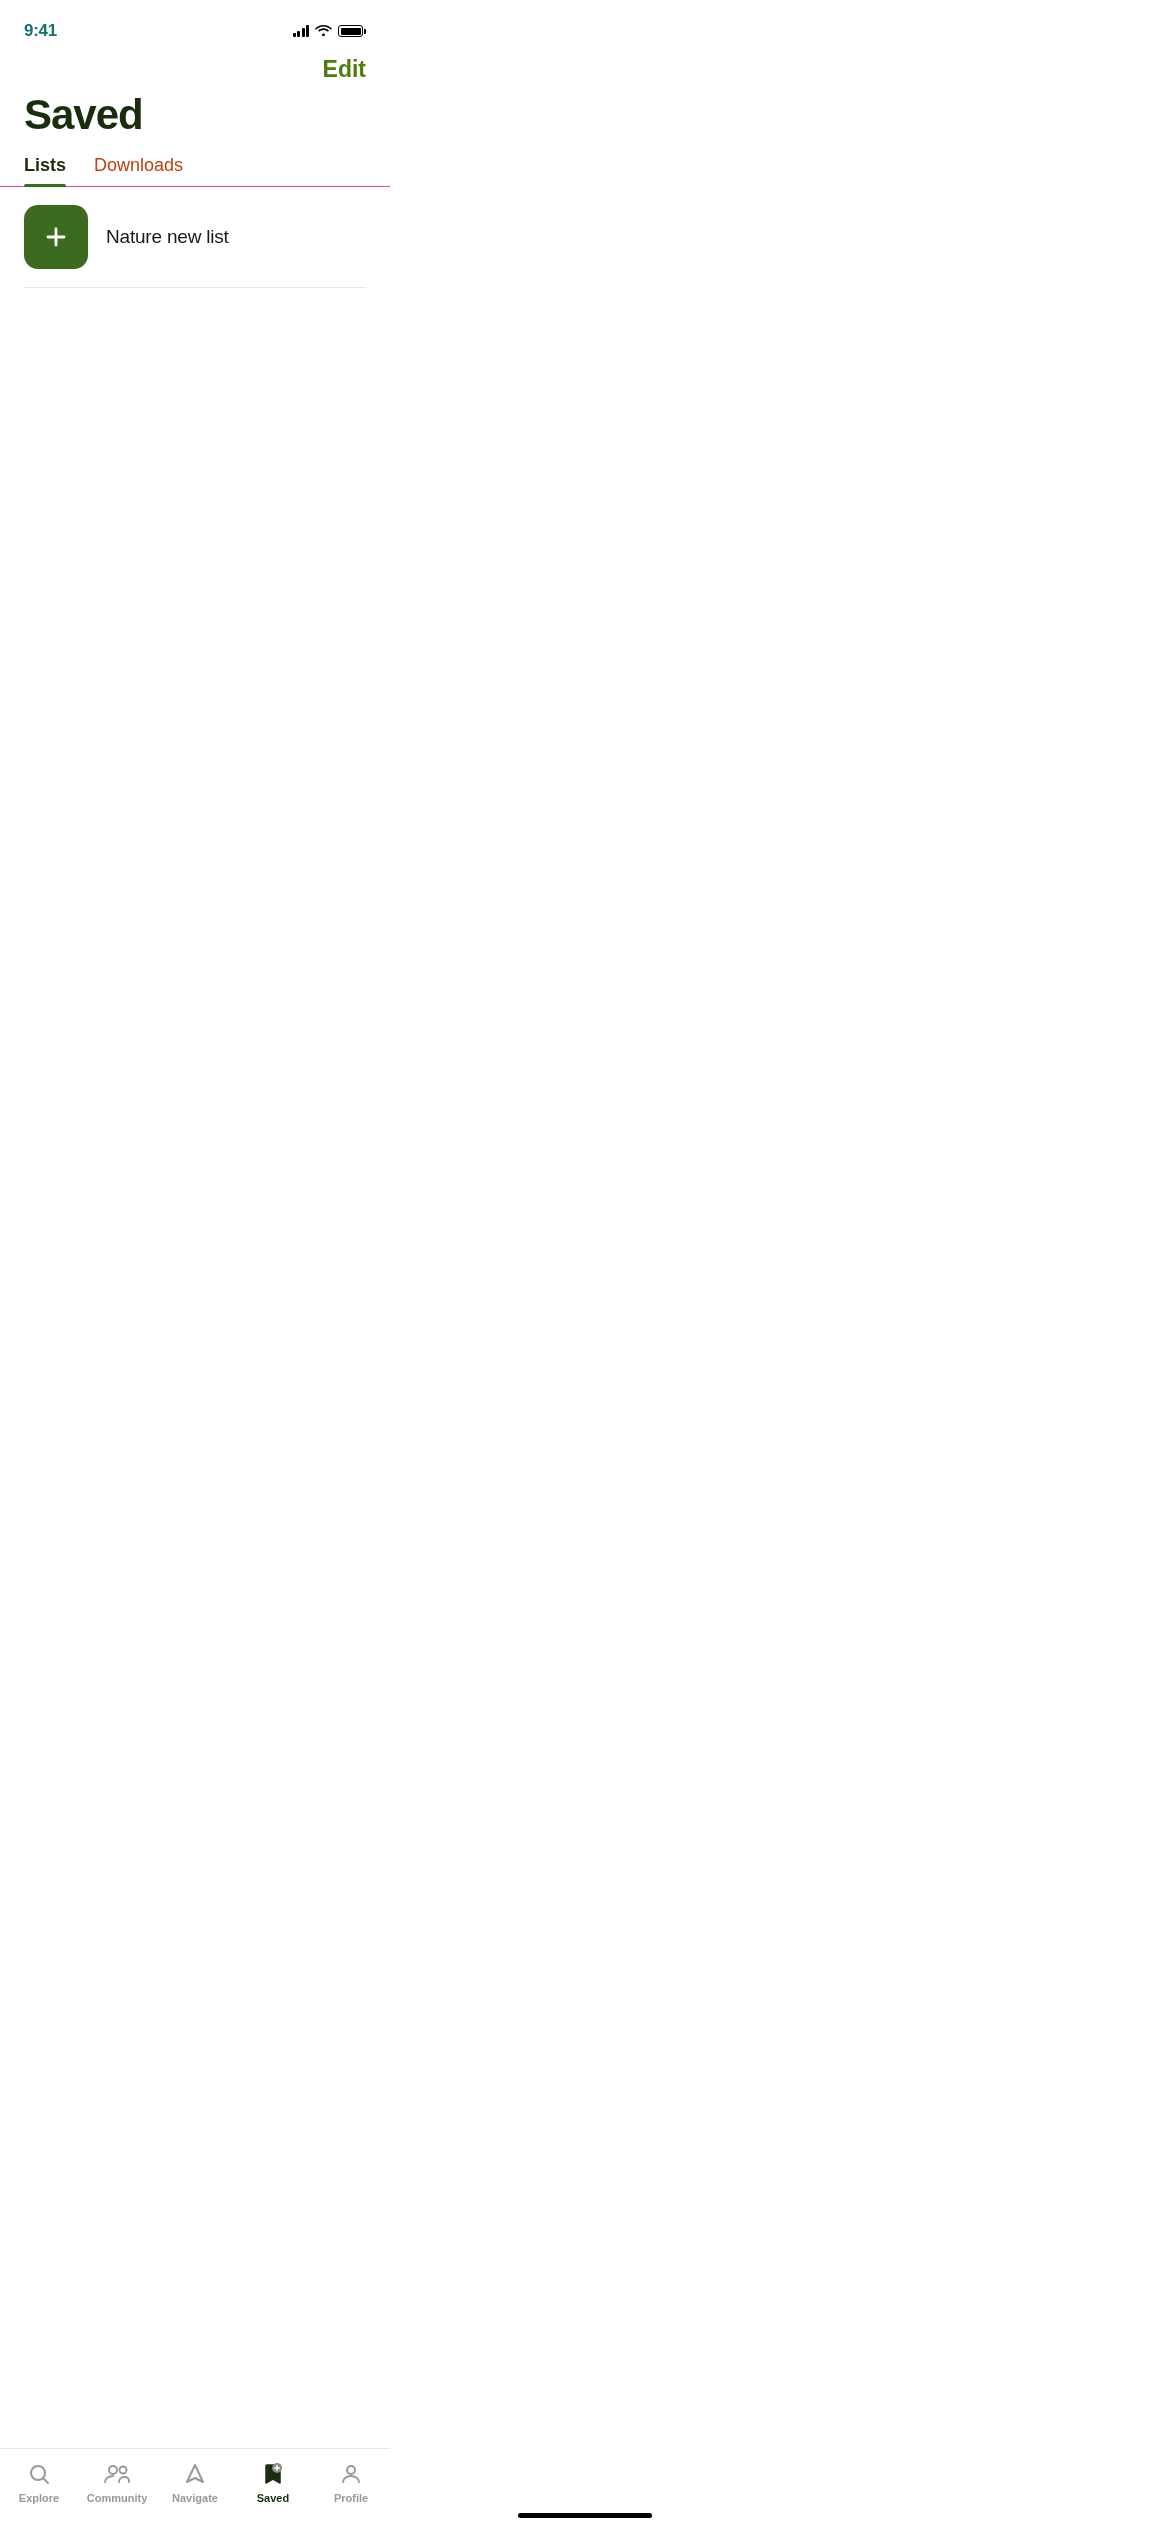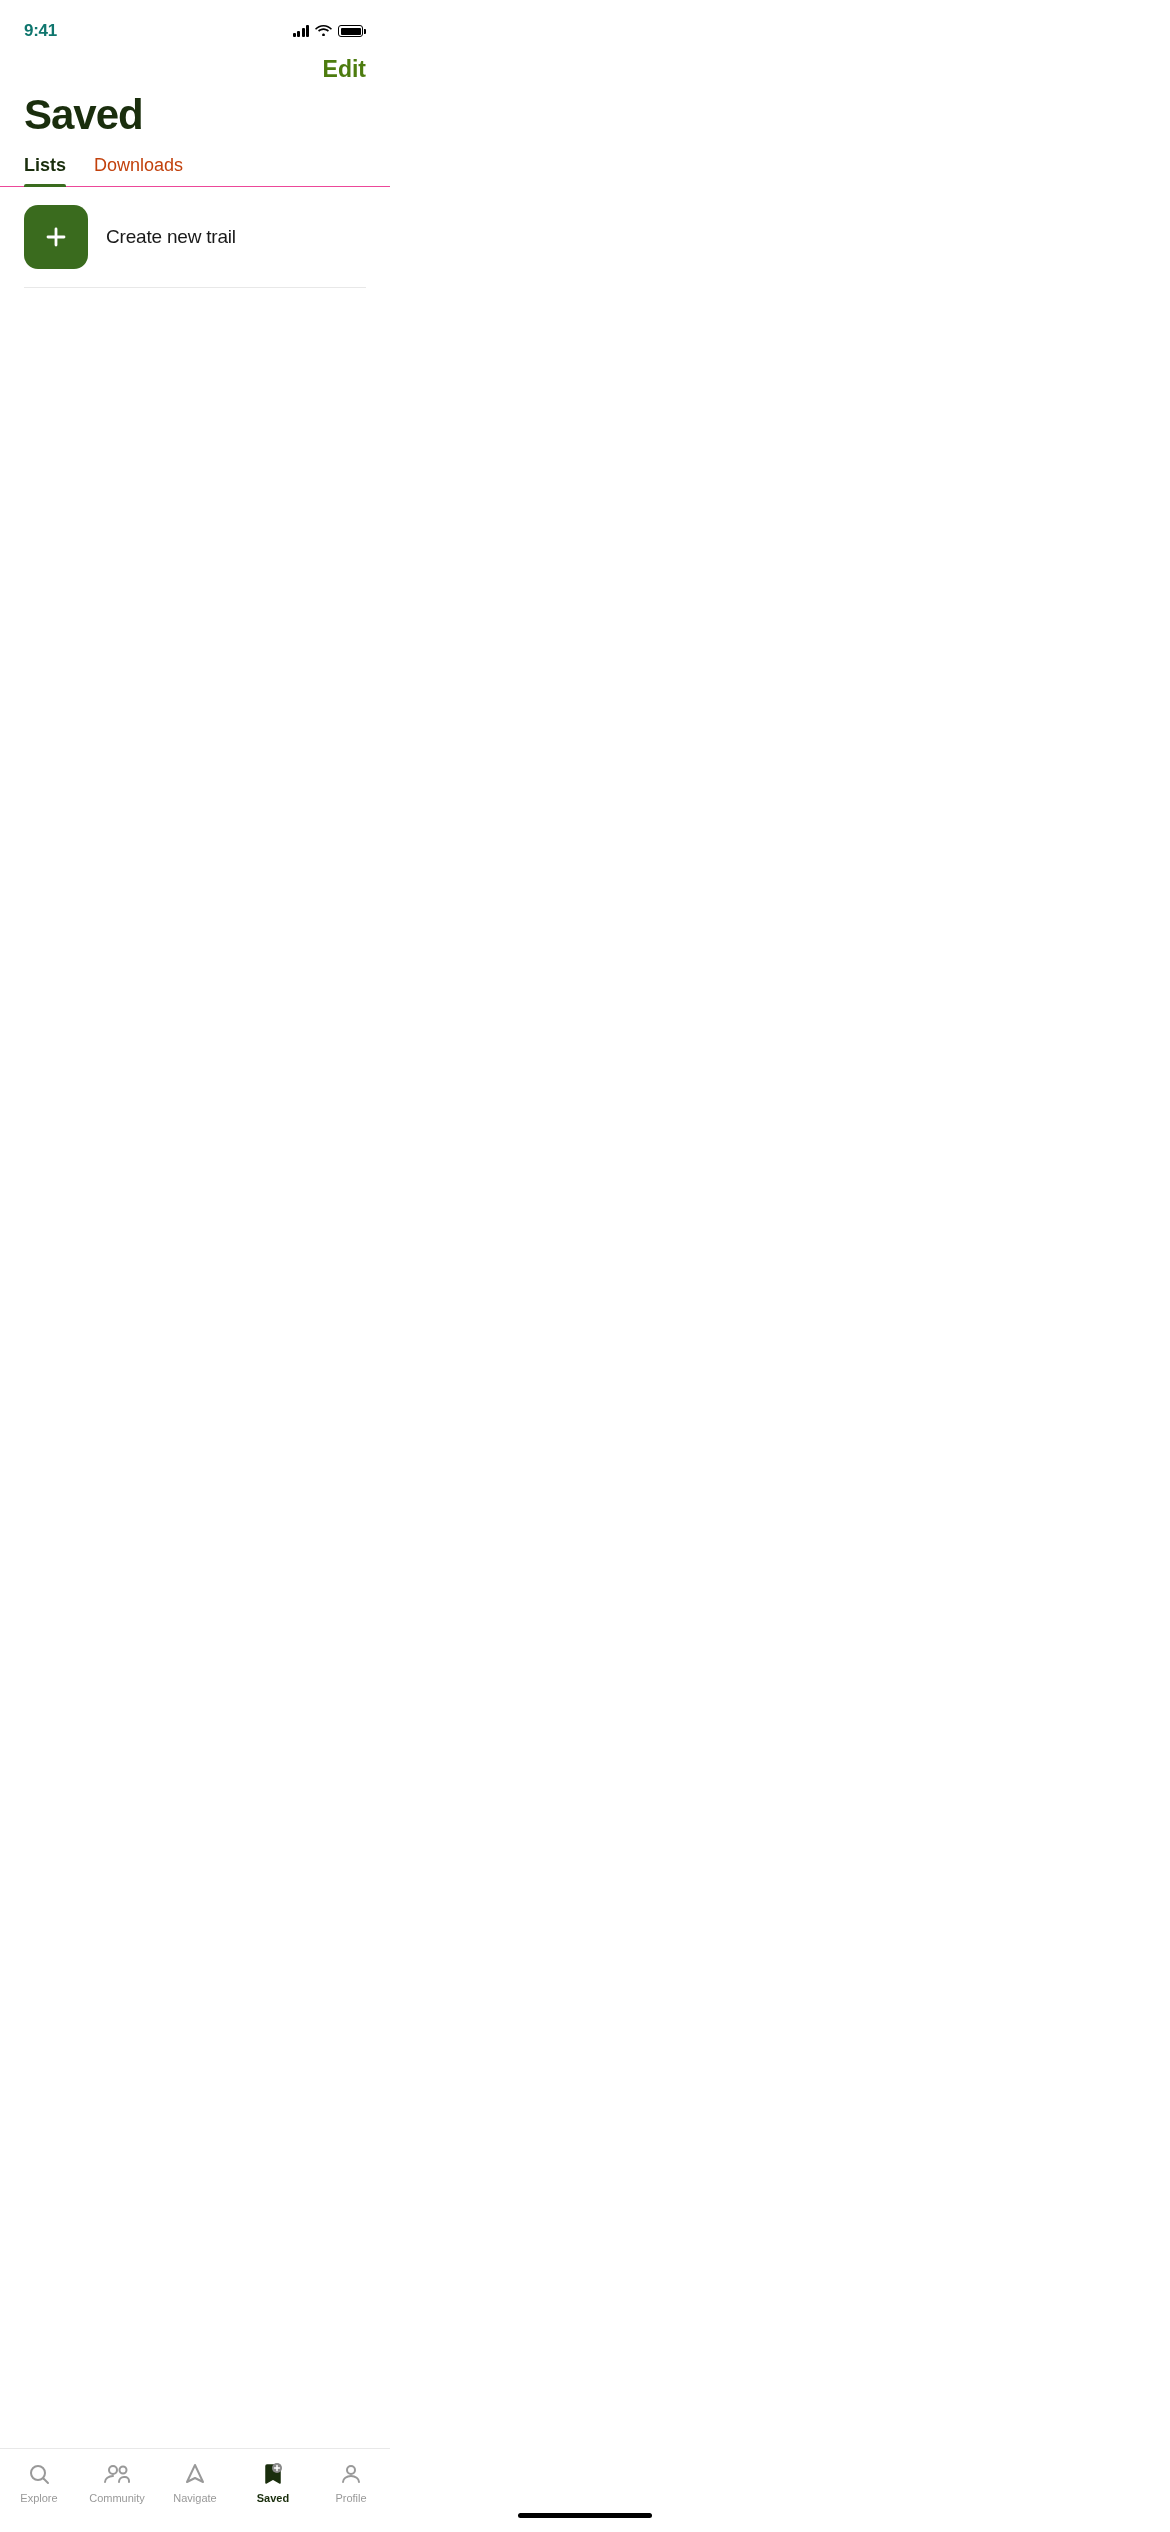--- a/index.html
+++ b/index.html
@@ -237,21 +237,21 @@
       width: 26px;
       height: 26px;
       display: flex;
       align-items: center;
       justify-content: center;
     }
 
     .nav-label {
       font-size: 11px;
       color: #999;
-      font-weight: 400;
+      font-weight: 700;
     }
 
     .nav-item.active .nav-label {
       color: #1a2e0d;
       font-weight: 600;
     }
 
     .home-indicator {
       width: 134px;
       height: 5px;
@@ -317,21 +317,21 @@
 <div class="list-content">
 
   <div class="list-item">
     <div class="list-item-icon icon-green">
       <svg class="icon-svg" viewBox="0 0 28 28" fill="none" xmlns="http://www.w3.org/2000/svg">
         <line x1="14" y1="6" x2="14" y2="22" stroke="white" stroke-width="2.8" stroke-linecap="round"></line>
         <line x1="6" y1="14" x2="22" y2="14" stroke="white" stroke-width="2.8" stroke-linecap="round"></line>
       </svg>
     </div>
     <div class="list-item-text">
-      <span class="list-item-title">Create new trail</span>
+      <span class="list-item-title">Nature new list</span>
     </div>
   </div>
 
 
 
 
 </div>
 
 <nav class="bottom-nav">
 

